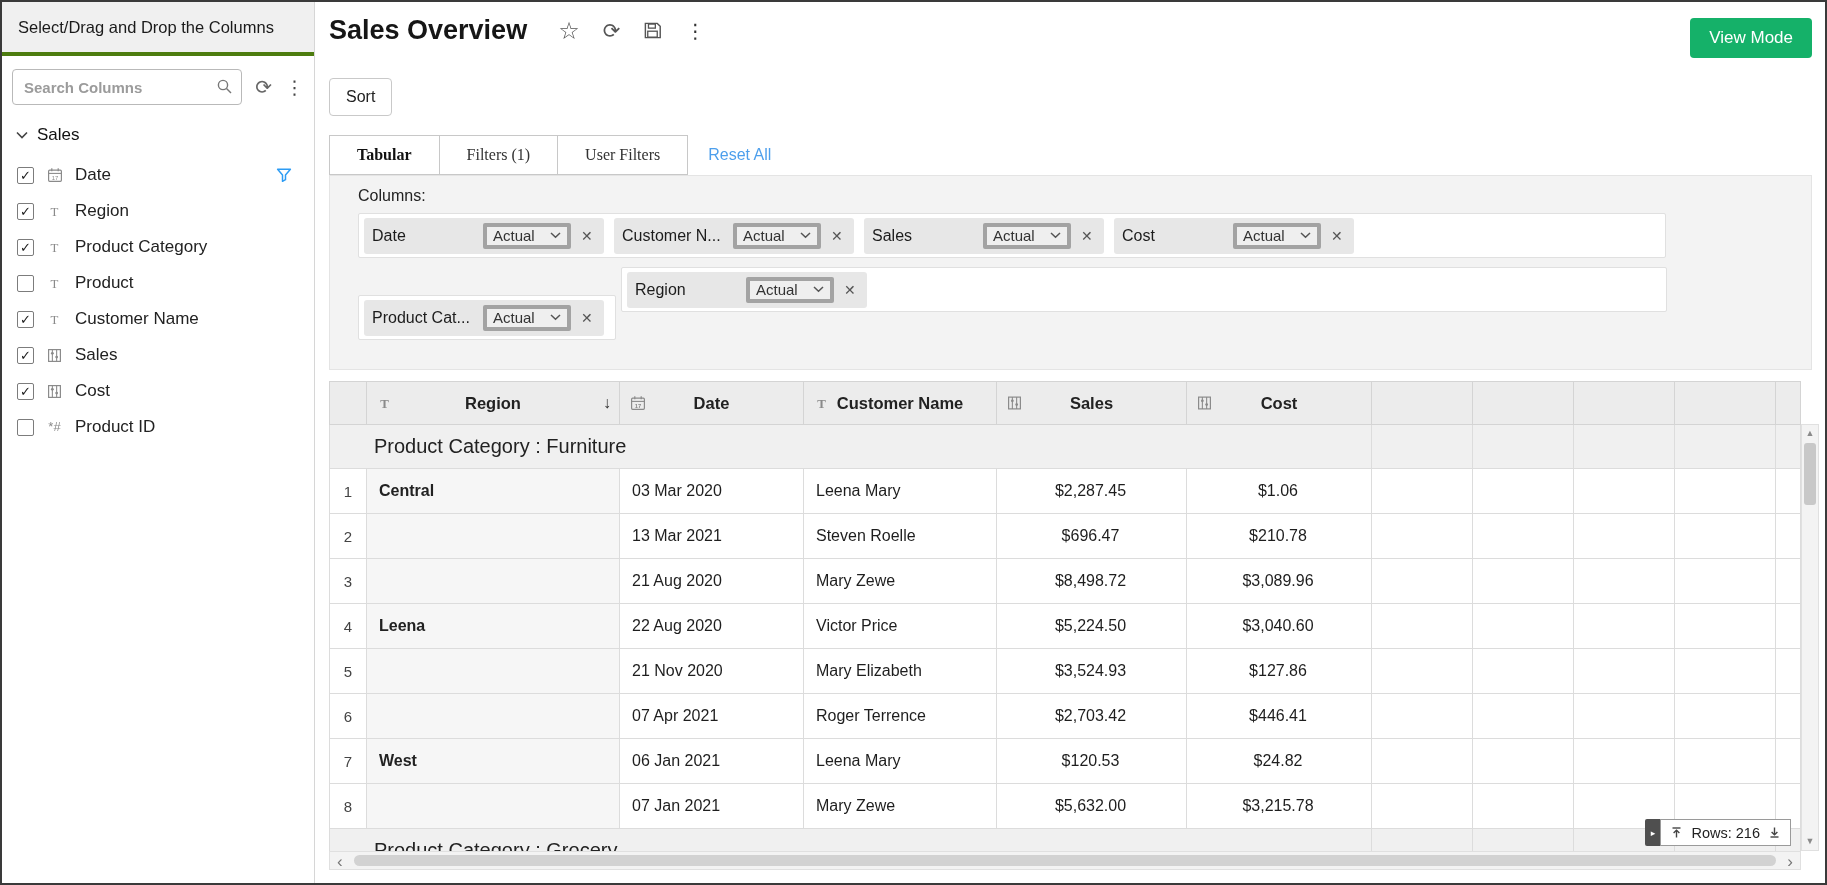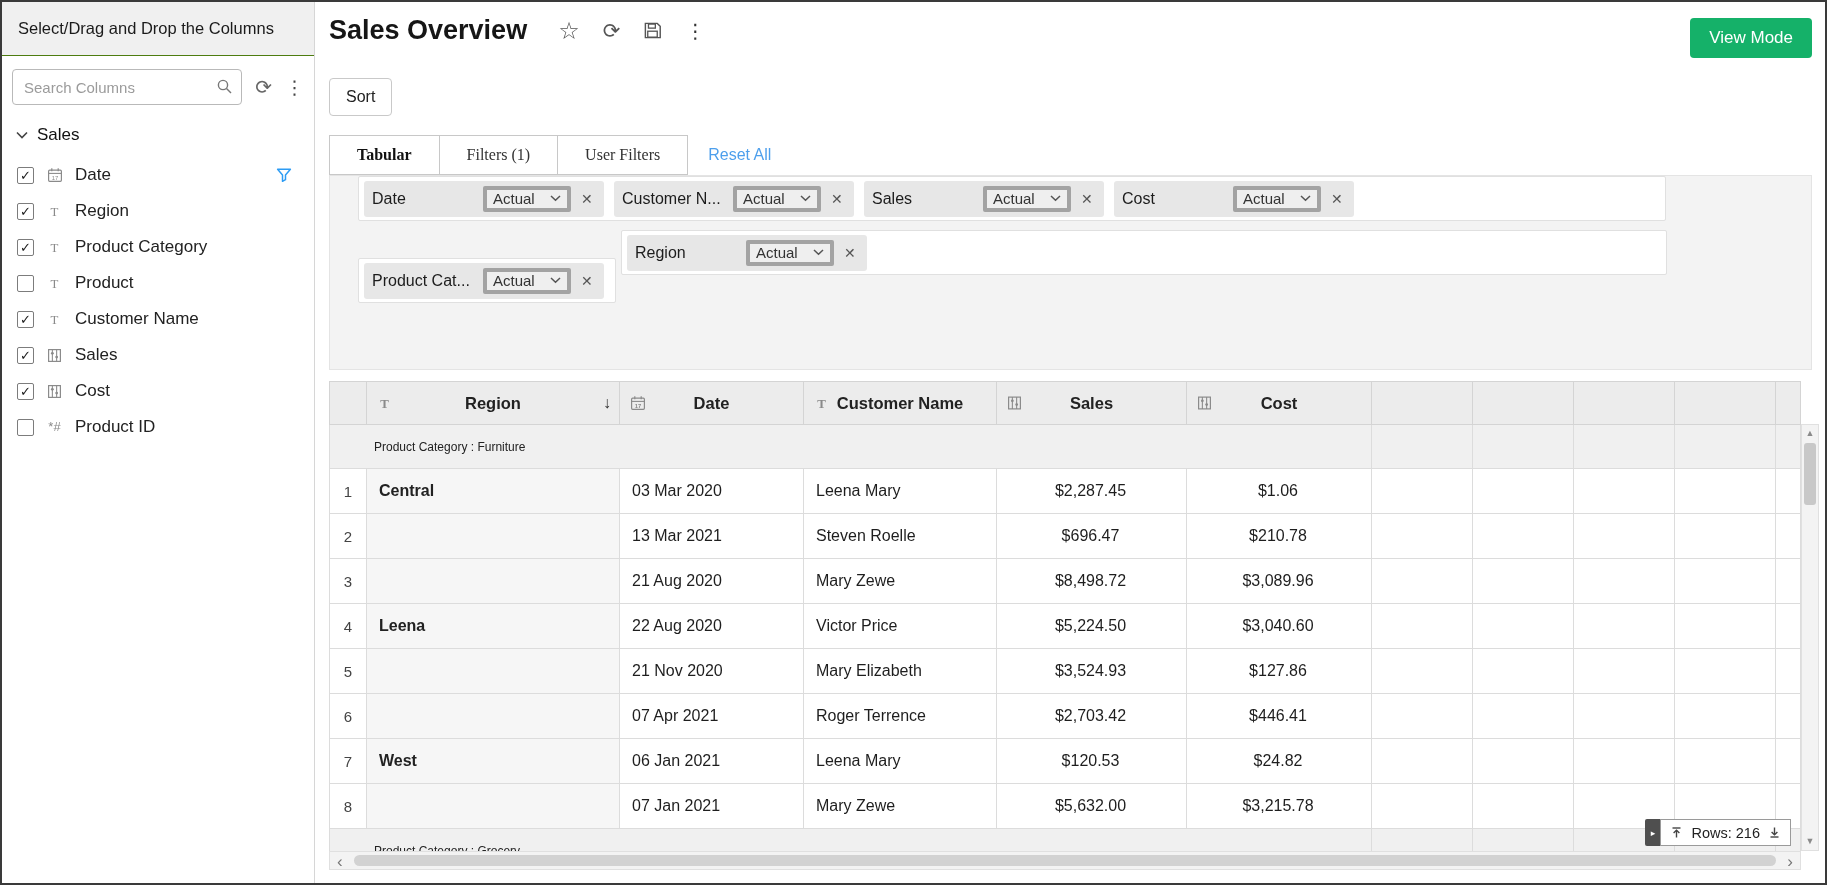--- a/index.html
+++ b/index.html
@@ -3,24 +3,24 @@
 <meta charset="utf-8">
 <style>
   :root{ --green:#15b169; --link:#4d9fec; --filter:#2d9cf4; }
   *{box-sizing:border-box;margin:0;padding:0;}
   html,body{width:1827px;height:885px;overflow:hidden;}
   body{font-family:"Liberation Sans",sans-serif;color:#1c1c1c;background:#fff;}
   .window{position:relative;width:1827px;height:885px;border:2px solid #3a3a3a;background:#fff;overflow:hidden;}
 
   
   .sidebar{position:absolute;left:0;top:0;bottom:0;width:313px;border-right:1px solid #d6d6d6;background:#fff;}
-  .side-header{height:54px;background:#f0f0f0;border-bottom:1px solid #4d7c0f;display:flex;align-items:center;padding:0 16px;font-size:16.5px;color:#1b1b1b;}
+  .side-header{height:54px;background:#f0f0f0;border-bottom:4px solid #4d7c0f;display:flex;align-items:center;padding:0 16px;font-size:16.5px;color:#1b1b1b;}
   .search-row{display:flex;align-items:center;gap:13px;padding:13px 10px 8px 10px;}
   .search-box{position:relative;width:232px;}
-  .search-input{width:100%;height:36px;border:1px solid #b9b9b9;border-radius:4px;padding:0 34px 0 11px;font-size:15px;color:#333;outline:none;font-family:inherit;background:#fff;}
+  .search-input{width:100%;height:36px;border:1px solid #b9b9b9;border-radius:4px;padding:0 34px 0 11px;font-size:15px;color:#333;outline:none;font-family:inherit;background:#fff;font-weight:bold;}
   .search-input::placeholder{color:#9b9b9b;}
   .search-icon{position:absolute;right:9px;top:9px;line-height:0;}
   .side-refresh{font-size:20px;color:#666;line-height:1;cursor:pointer;}
   .kebab{font-size:19px;color:#444;line-height:1;cursor:pointer;}
   .tree-root{display:flex;align-items:center;gap:9px;padding:12px 0 8px 14px;font-size:17px;color:#111;}
   .side-list{padding-top:4px;}
   .side-item{position:relative;display:flex;align-items:center;gap:11px;height:36px;padding:0 15px;font-size:17px;color:#222;}
   .cb{flex:0 0 auto;width:17px;height:17px;border:1.6px solid #7c7c7c;border-radius:2px;background:#fff;display:flex;align-items:center;justify-content:center;font-size:13px;color:#1a1a1a;line-height:1;}
   .type-icon{flex:0 0 auto;width:19px;display:flex;justify-content:center;align-items:center;line-height:0;}
   .id-glyph{font-size:13px;color:#8a8a8a;font-family:"Liberation Sans",sans-serif;}
@@ -69,21 +69,21 @@
   col.c-num{width:37px;} col.c-region{width:253px;} col.c-date{width:184px;} col.c-cust{width:193px;}
   col.c-sales{width:190px;} col.c-cost{width:185px;} col.c-e{width:101px;} col.c-last{width:auto;}
   th{background:#ececec;border:1px solid #d4d4d4;height:43px;font-size:16.5px;font-weight:700;color:#222;position:relative;text-align:center;}
   .th-icon{position:absolute;left:10px;top:50%;transform:translateY(-50%);line-height:0;}
   .sort-arrow{position:absolute;right:8px;top:50%;transform:translateY(-50%);font-size:16px;color:#333;font-weight:400;cursor:pointer;}
   td{border:1px solid #dcdcdc;height:45px;font-size:16px;color:#1e1e1e;padding:0 12px;background:#fff;}
   td.num{text-align:center;color:#444;font-size:15px;padding:0;}
   td.region{background:#f6f6f6;font-weight:700;color:#222;}
   td.money{text-align:center;padding-right:14px;}
   tr.group-row td{background:#f0f0f0;height:44px;}
-  td.group-cell{padding-left:44px;font-size:12px;color:#222;}
+  td.group-cell{padding-left:44px;font-size:20px;color:#222;}
   td.empty{padding:0;}
 
   
   .vscroll{position:absolute;right:0;top:43px;bottom:19px;width:18px;background:#f3f3f3;border:1px solid #e0e0e0;}
   .vs-up,.vs-down{position:absolute;left:0;width:100%;text-align:center;font-size:9px;color:#8a8a8a;height:15px;line-height:15px;cursor:pointer;}
   .vs-up{top:1px;} .vs-down{bottom:1px;}
   .vs-thumb{position:absolute;left:2px;right:2px;top:18px;height:62px;background:#c8c8c8;border-radius:3px;cursor:pointer;}
   .hscroll{position:absolute;left:0;right:18px;bottom:0;height:19px;background:#f3f3f3;border:1px solid #e0e0e0;}
   .hs-left,.hs-right{position:absolute;top:50%;transform:translateY(-50%);font-size:17px;color:#777;line-height:1;cursor:pointer;}
   .hs-left{left:7px;} .hs-right{right:7px;}
@@ -235,20 +235,21 @@
     <button class="sort-btn">Sort</button>
 
     <div class="tabs-row">
       <div class="tab active">Tabular</div>
       <div class="tab">Filters  (1)</div>
       <div class="tab">User Filters</div>
       <span class="reset-all">Reset All</span>
     </div>
 
     <div class="builder-panel">
+      <div class="panel-label">Columns:</div>
       <div class="chip-strip strip-columns">
           <div class="chip">
             <span class="chip-name">Date</span>
             <span class="chip-select">
               <span>Actual</span>
               <svg width="11" height="7" viewBox="0 0 11 7">
                 <polyline points="1,1 5.5,5.3 10,1" fill="none" stroke="#555" stroke-width="1.5"></polyline>
               </svg>
             </span>
             <span class="chip-x">✕</span>

